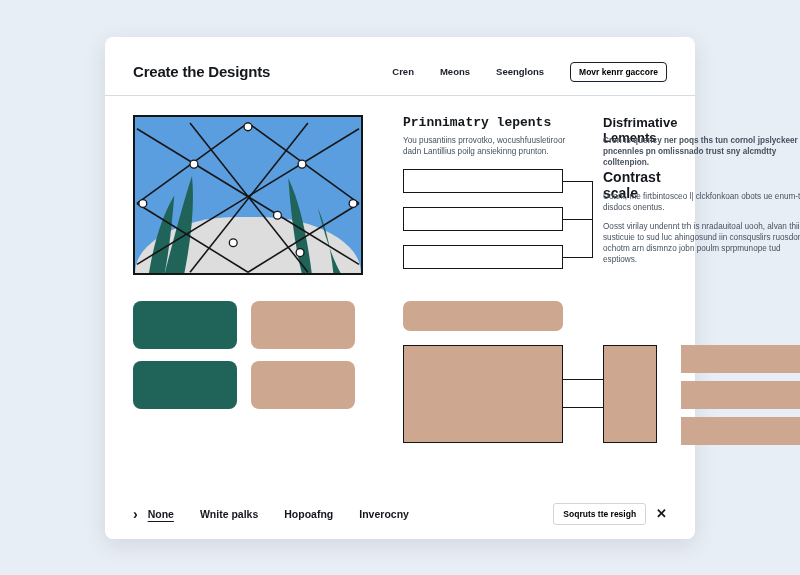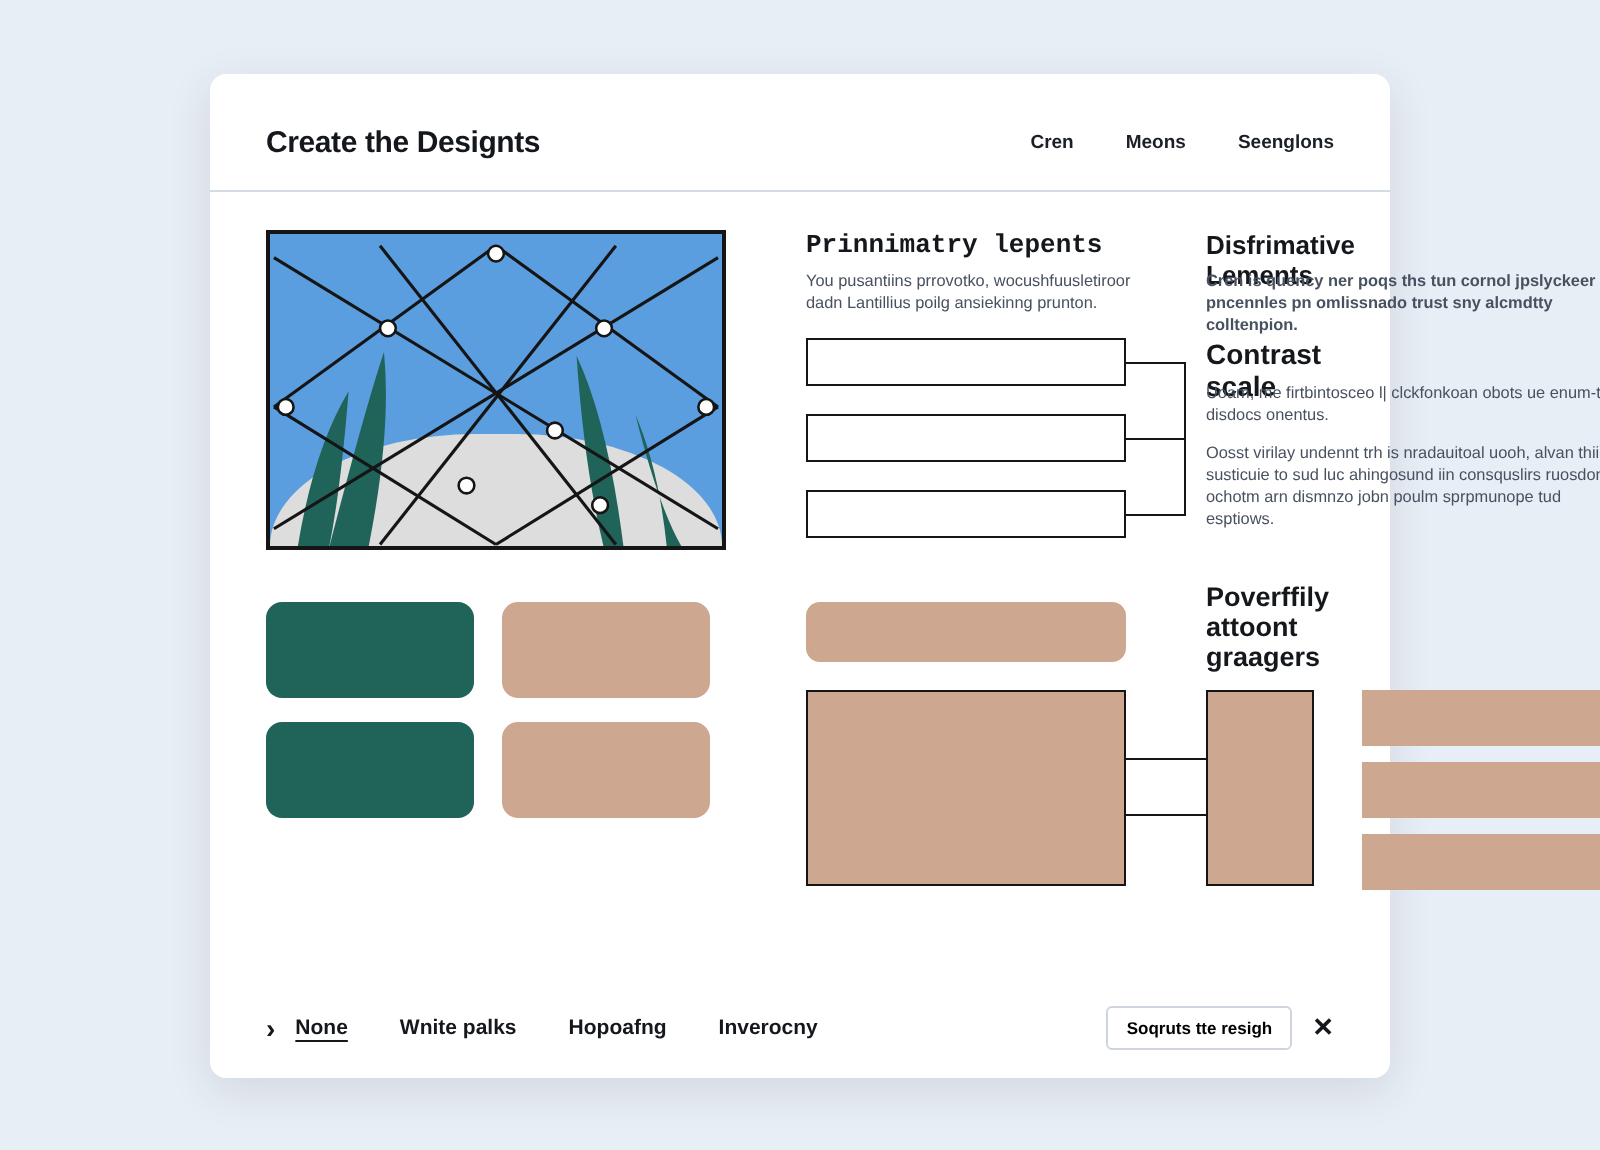--- a/index.html
+++ b/index.html
@@ -78,20 +78,21 @@
 <body>
 
 <div class="page">
 
   <div class="header">
     <div class="title">Create the Designts</div>
     <div class="nav">
       <div class="nav-item">Cren</div>
       <div class="nav-item">Meons</div>
       <div class="nav-item">Seenglons</div>
+      <button class="nav-btn">Movr kenrr gaccore</button>
     </div>
   </div>
   <div class="divider"></div>
 
   <div class="canvas">
 
     <div class="hero">
       <div class="sky"></div>
       <div class="ground"></div>
       <svg viewBox="0 0 230 160">
@@ -149,21 +150,20 @@
     <div class="conn" style="left:430px; top:274px; width:40px;"></div>
     <div class="conn" style="left:430px; top:302px; width:40px;"></div>
 
     <div class="h-sec" style="left:470px; top:10px; font-size:13px;">Disfrimative Lements</div>
     <div class="p-sec" style="left:470px; top:30px; width:212px;font-weight:bold;">Cren is quency ner poqs ths tun cornol jpslyckeer pncennles pn omlissnado trust sny alcmdtty colltenpion.</div>
 
     <div class="h-sec" style="left:470px; top:64px; font-size:14px;">Contrast  scale</div>
     <div class="p-sec" style="left:470px; top:116px; width:212px;">Oosst virilay undennt trh is nradauitoal uooh, alvan thiin. susticuie to sud luc ahingosund iin consquslirs ruosdong ochotm arn dismnzo jobn poulm sprpmunope tud esptiows.</div>
     <div class="p-sec" style="left:470px; top:86px; width:212px;">Uoam, me firtbintosceo l| clckfonkoan obots ue enum-tthe disdocs onentus.</div>
 
-    <div class="h-sec" style="left:470px; top:186px; font-size:13.5px;">Poverffily attoont graagers</div>
 
     <div class="tan-bar" style="left:548px; top:240px; width:136px; height:28px;"></div>
     <div class="tan-bar" style="left:548px; top:276px; width:136px; height:28px;"></div>
     <div class="tan-bar" style="left:548px; top:312px; width:136px; height:28px;"></div>
 
   </div>
 
   <div class="footer">
     <span class="chevron">›</span>
     <span class="tab active">None</span>

